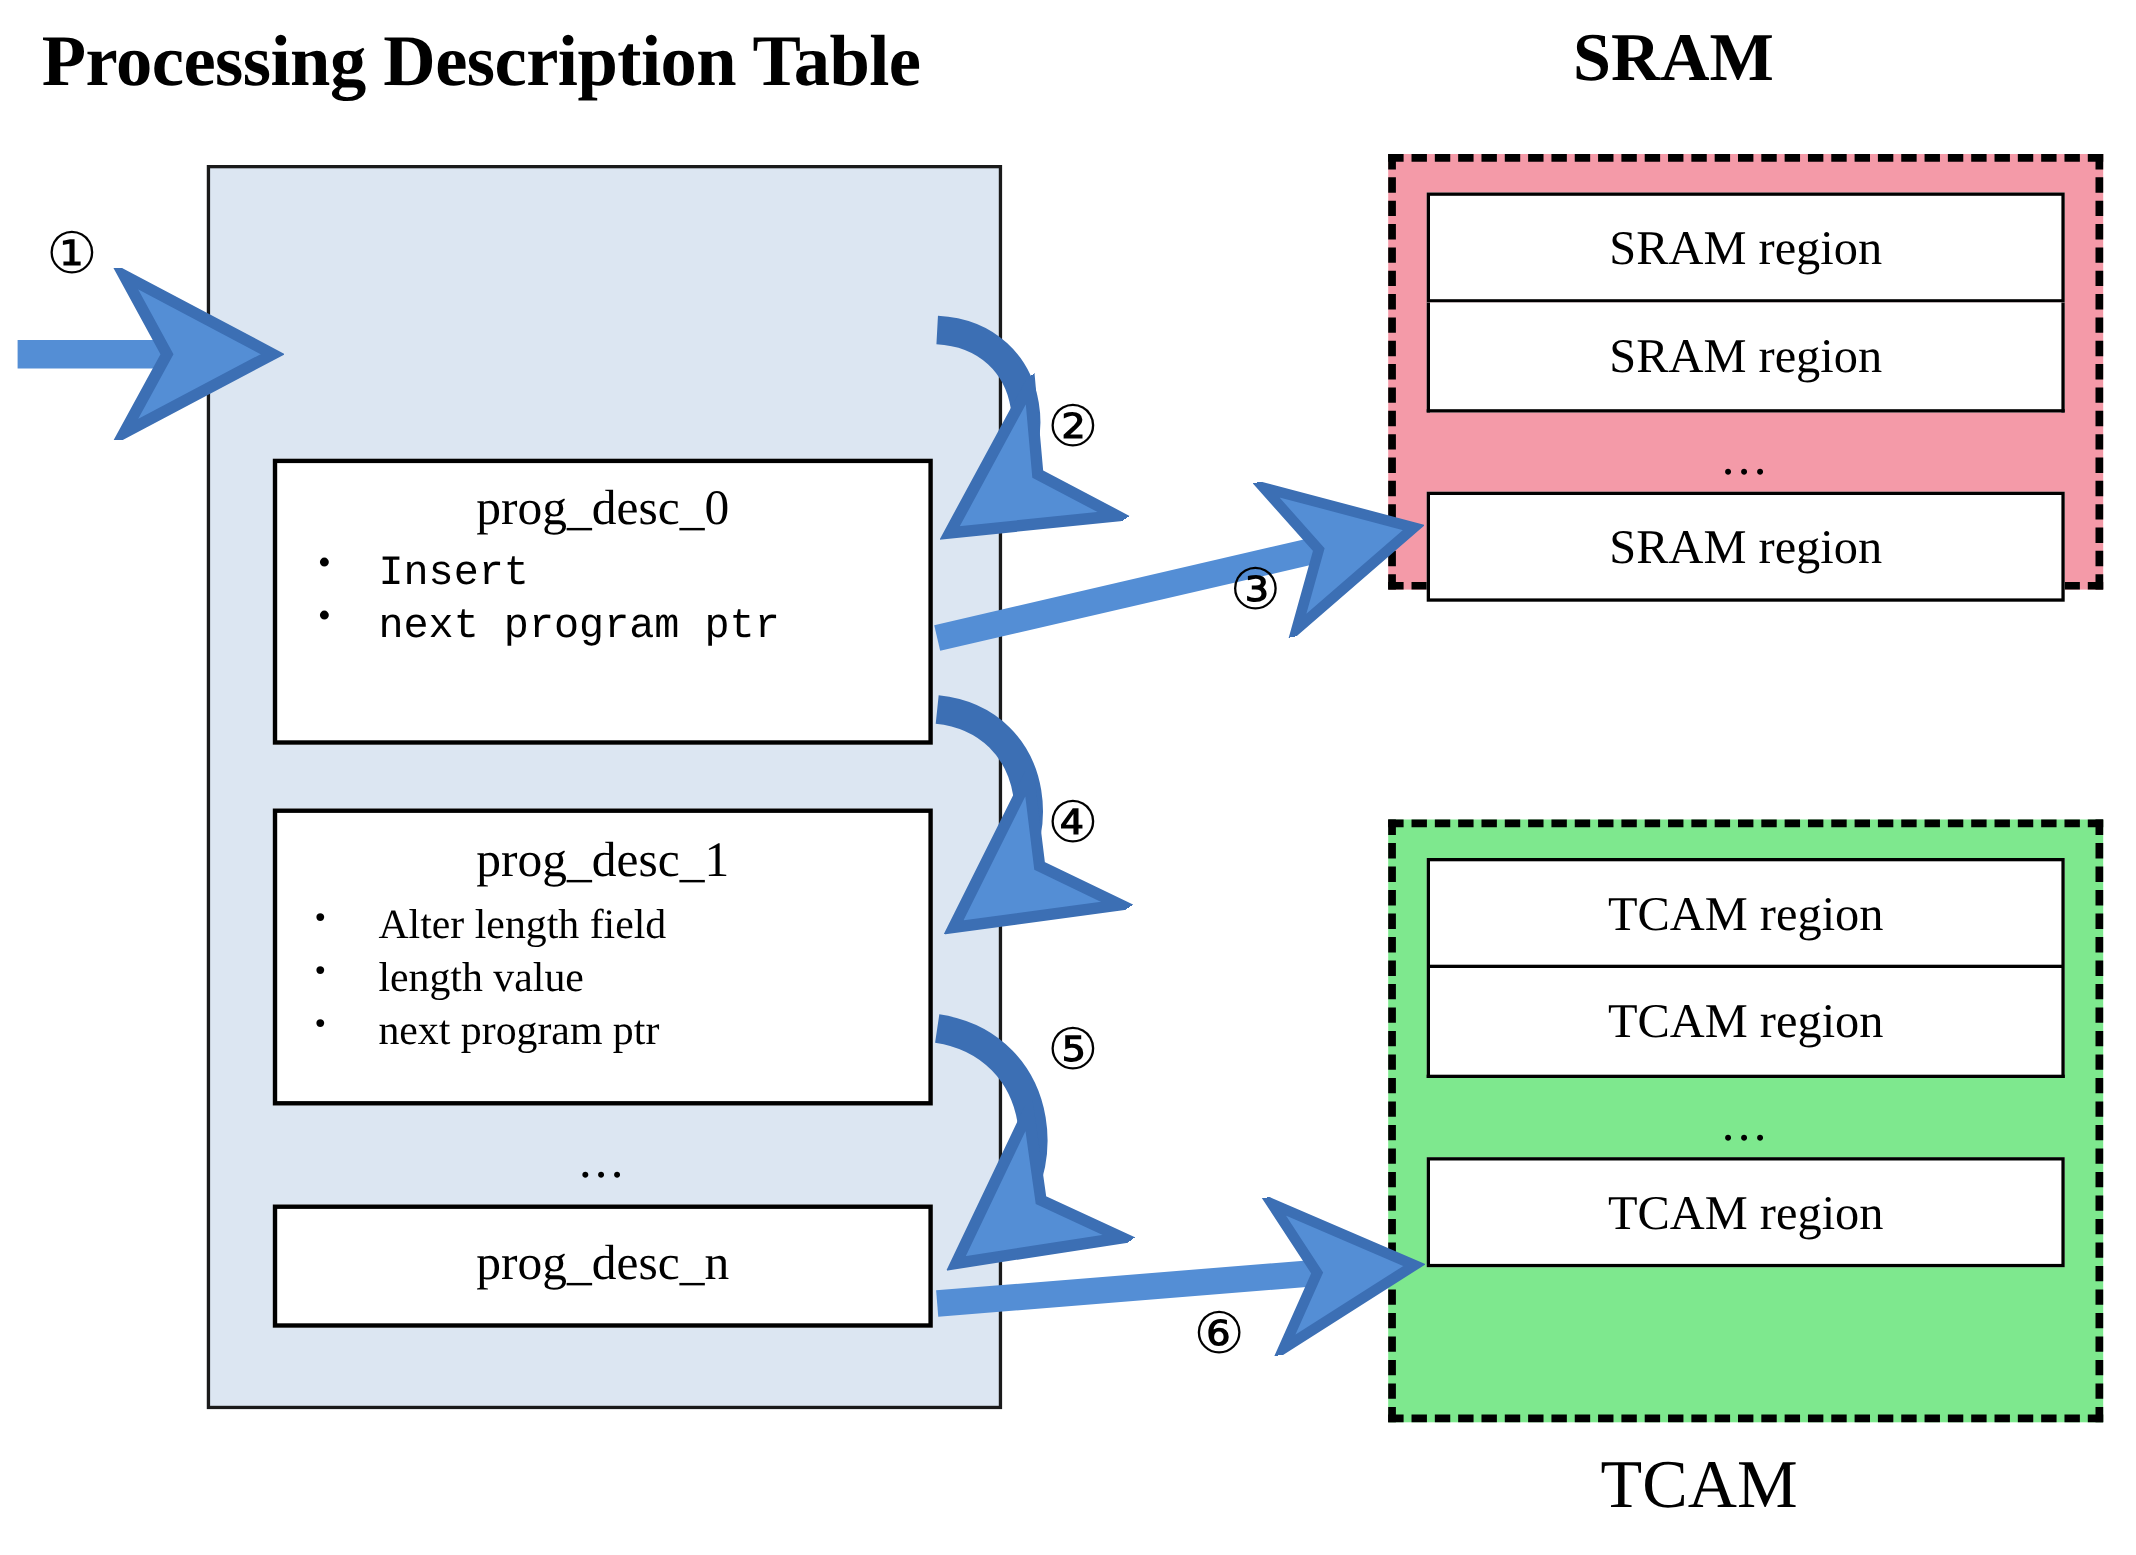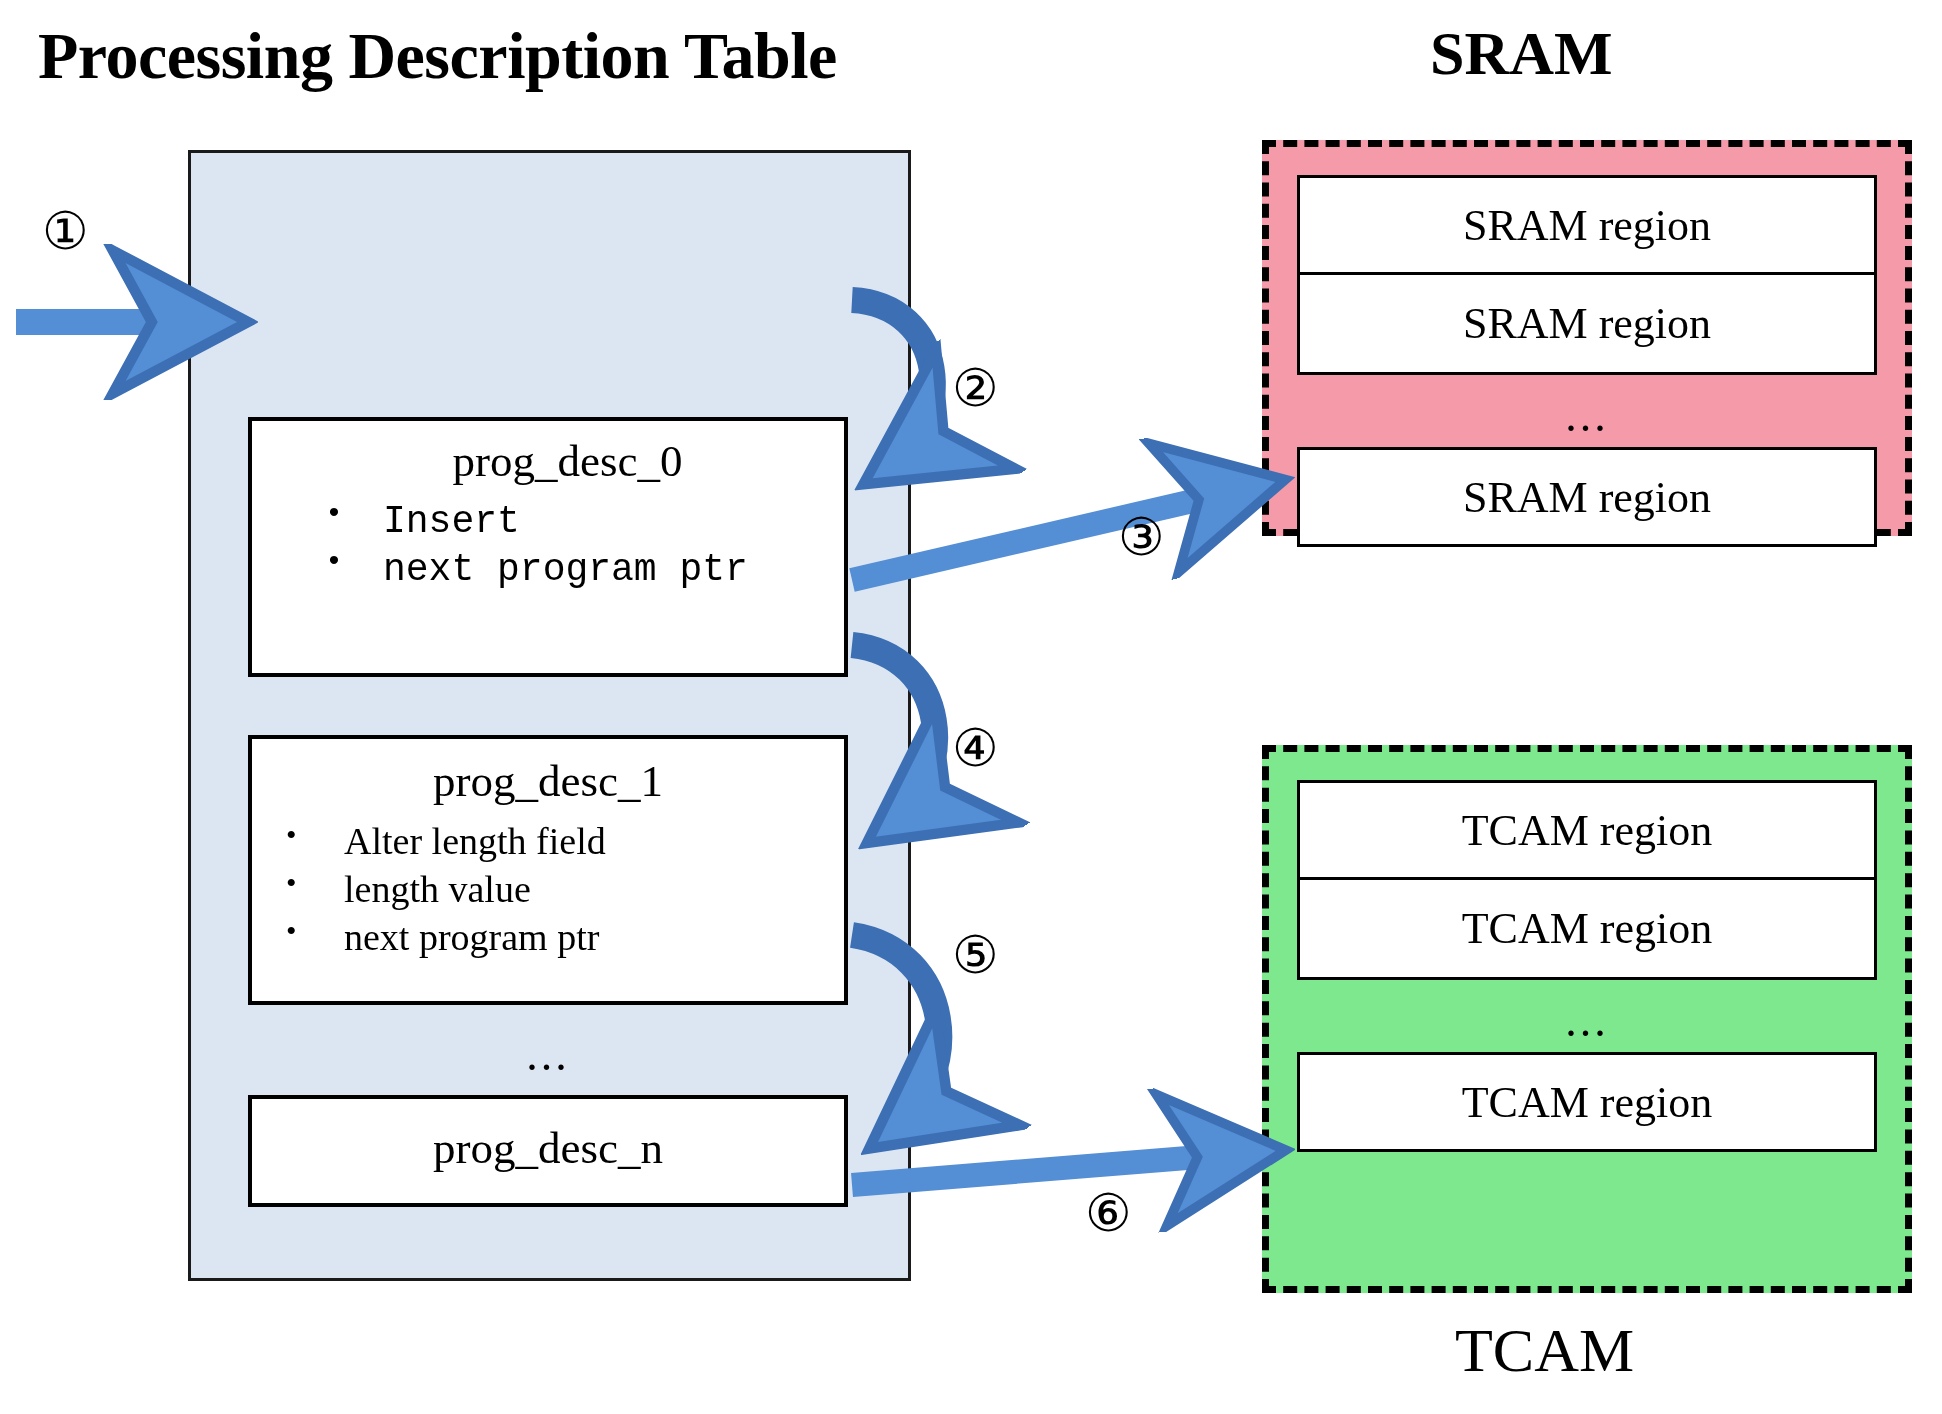--- a/index.html
+++ b/index.html
@@ -84,21 +84,21 @@
     position: absolute;
     left: 34px;
     top: -2px;
     font-size: 30px;
   }
 
   
   #card-entry { left: 248px; top: 205px;  width: 600px; height: 140px; }
   #card-entry .card-title { margin-top: 39px; }
 
-  #card-d0    { left: 248px; top: 417px;  width: 600px; height: 260px; padding-left: 39px; }
+  #card-d0    { left: 248px; top: 417px;  width: 600px; height: 260px; }
   #card-d0 .card-title { margin-top: 18px; }
   #card-d0 .bullets { margin-top: 14px; font-family: Liberation Mono, monospace; }
 
   #card-d1    { left: 248px; top: 735px;  width: 600px; height: 270px; }
   #card-d1 .card-title { margin-top: 20px; }
   #card-d1 .bullets { margin-top: 14px; }
 
   #card-dn    { left: 248px; top: 1095px; width: 600px; height: 112px; }
   #card-dn .card-title { margin-top: 27px; }
 

